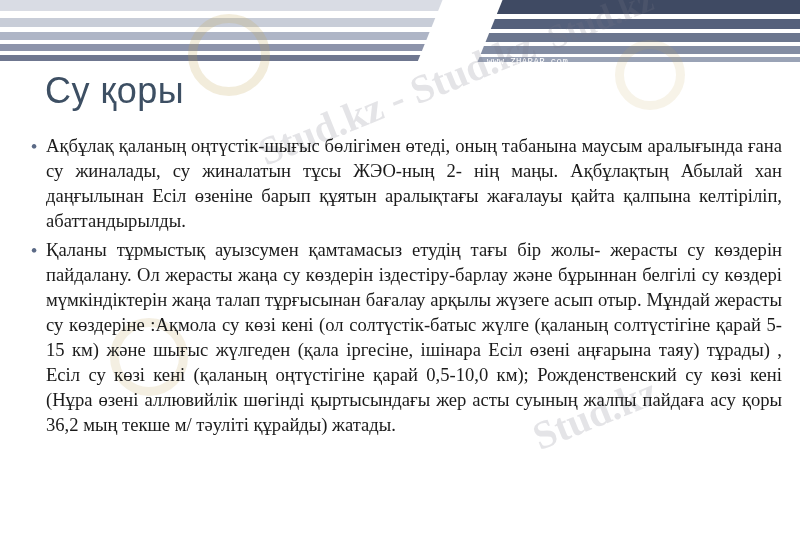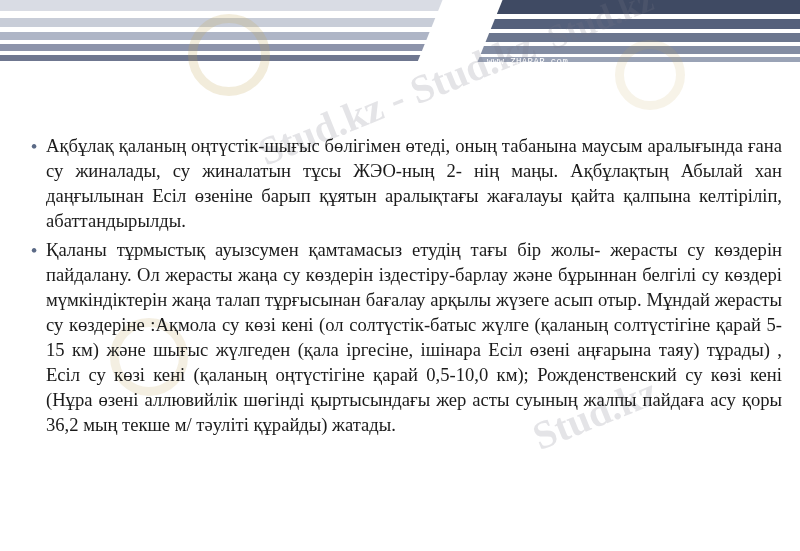--- a/index.html
+++ b/index.html
@@ -195,20 +195,21 @@
 
   <div class="wm-ring ring-1"></div>
   <div class="wm-ring ring-2"></div>
   <div class="wm-ring ring-3"></div>
 
   <div class="wm wm-1">Stud.kz</div>
   <div class="wm wm-2">Stud.kz - Stud.kz</div>
   <div class="wm wm-3">Stud.kz</div>
   <div class="wm-url">www.ZHARAR.com</div>
 
+  <div class="title">Су қоры</div>
 
   <div class="body-wrap">
     <div class="bullet-row">
       <div class="bullet-mark">•</div>
       <div class="bullet-text">Ақбұлақ қаланың оңтүстік-шығыс бөлігімен өтеді, оның табанына маусым аралығында ғана су жиналады, су жиналатын тұсы ЖЭО-ның 2- нің маңы. Ақбұлақтың Абылай хан даңғылынан Есіл өзеніне барып құятын аралықтағы жағалауы қайта қалпына келтіріліп, абаттандырылды.</div>
     </div>
     <div class="bullet-row">
       <div class="bullet-mark">•</div>
       <div class="bullet-text">Қаланы тұрмыстық ауызсумен қамтамасыз етудің тағы бір жолы- жерасты су көздерін пайдалану. Ол жерасты жаңа су көздерін іздестіру-барлау және бұрыннан белгілі су көздері мүмкіндіктерін жаңа талап тұрғысынан бағалау арқылы жүзеге асып отыр. Мұндай жерасты су көздеріне :Ақмола су көзі кені (ол солтүстік-батыс жүлге (қаланың солтүстігіне қарай 5-15 км) және шығыс жүлгеден (қала іргесіне, ішінара Есіл өзені аңғарына таяу) тұрады) , Есіл су көзі кені (қаланың оңтүстігіне қарай 0,5-10,0 км); Рожденственский су көзі кені (Нұра өзені аллювийлік шөгінді қыртысындағы жер асты суының жалпы пайдаға асу қоры 36,2 мың текше м/ тәуліті құрайды) жатады.</div>
     </div>

